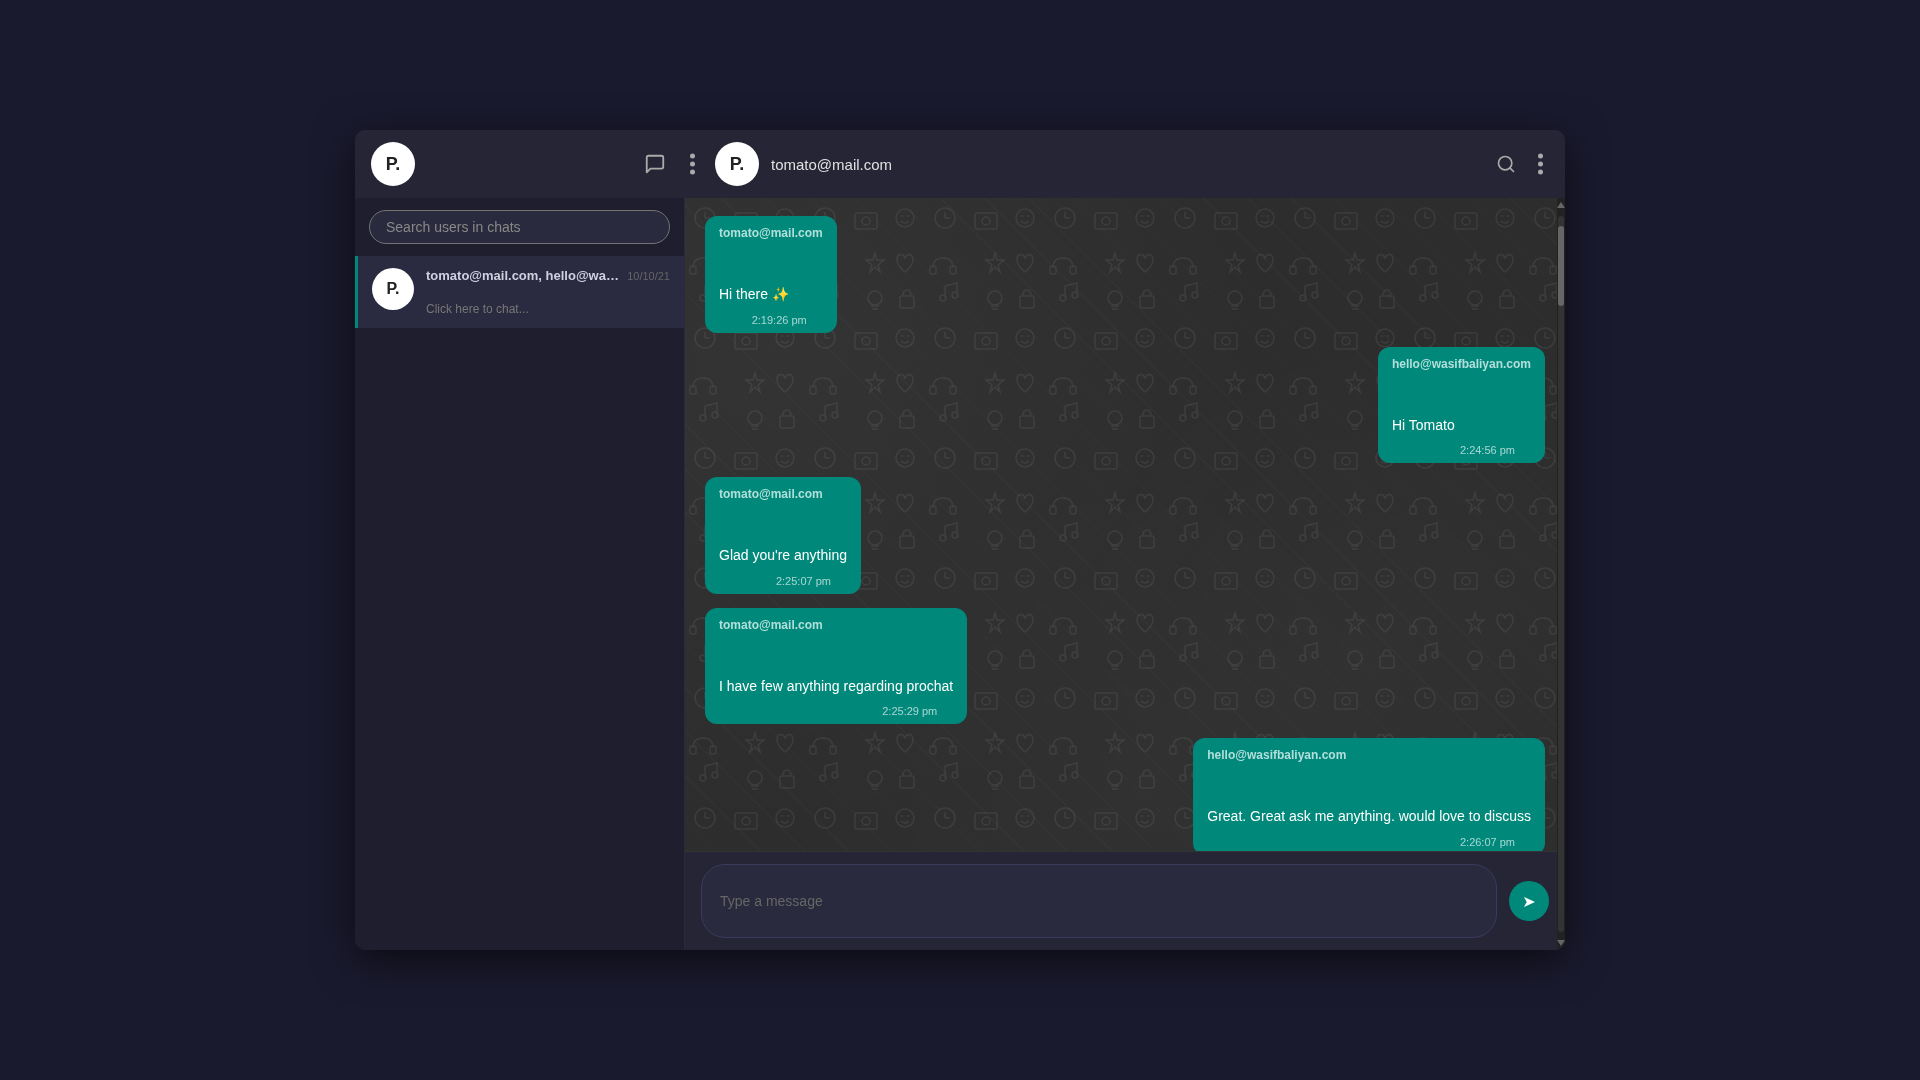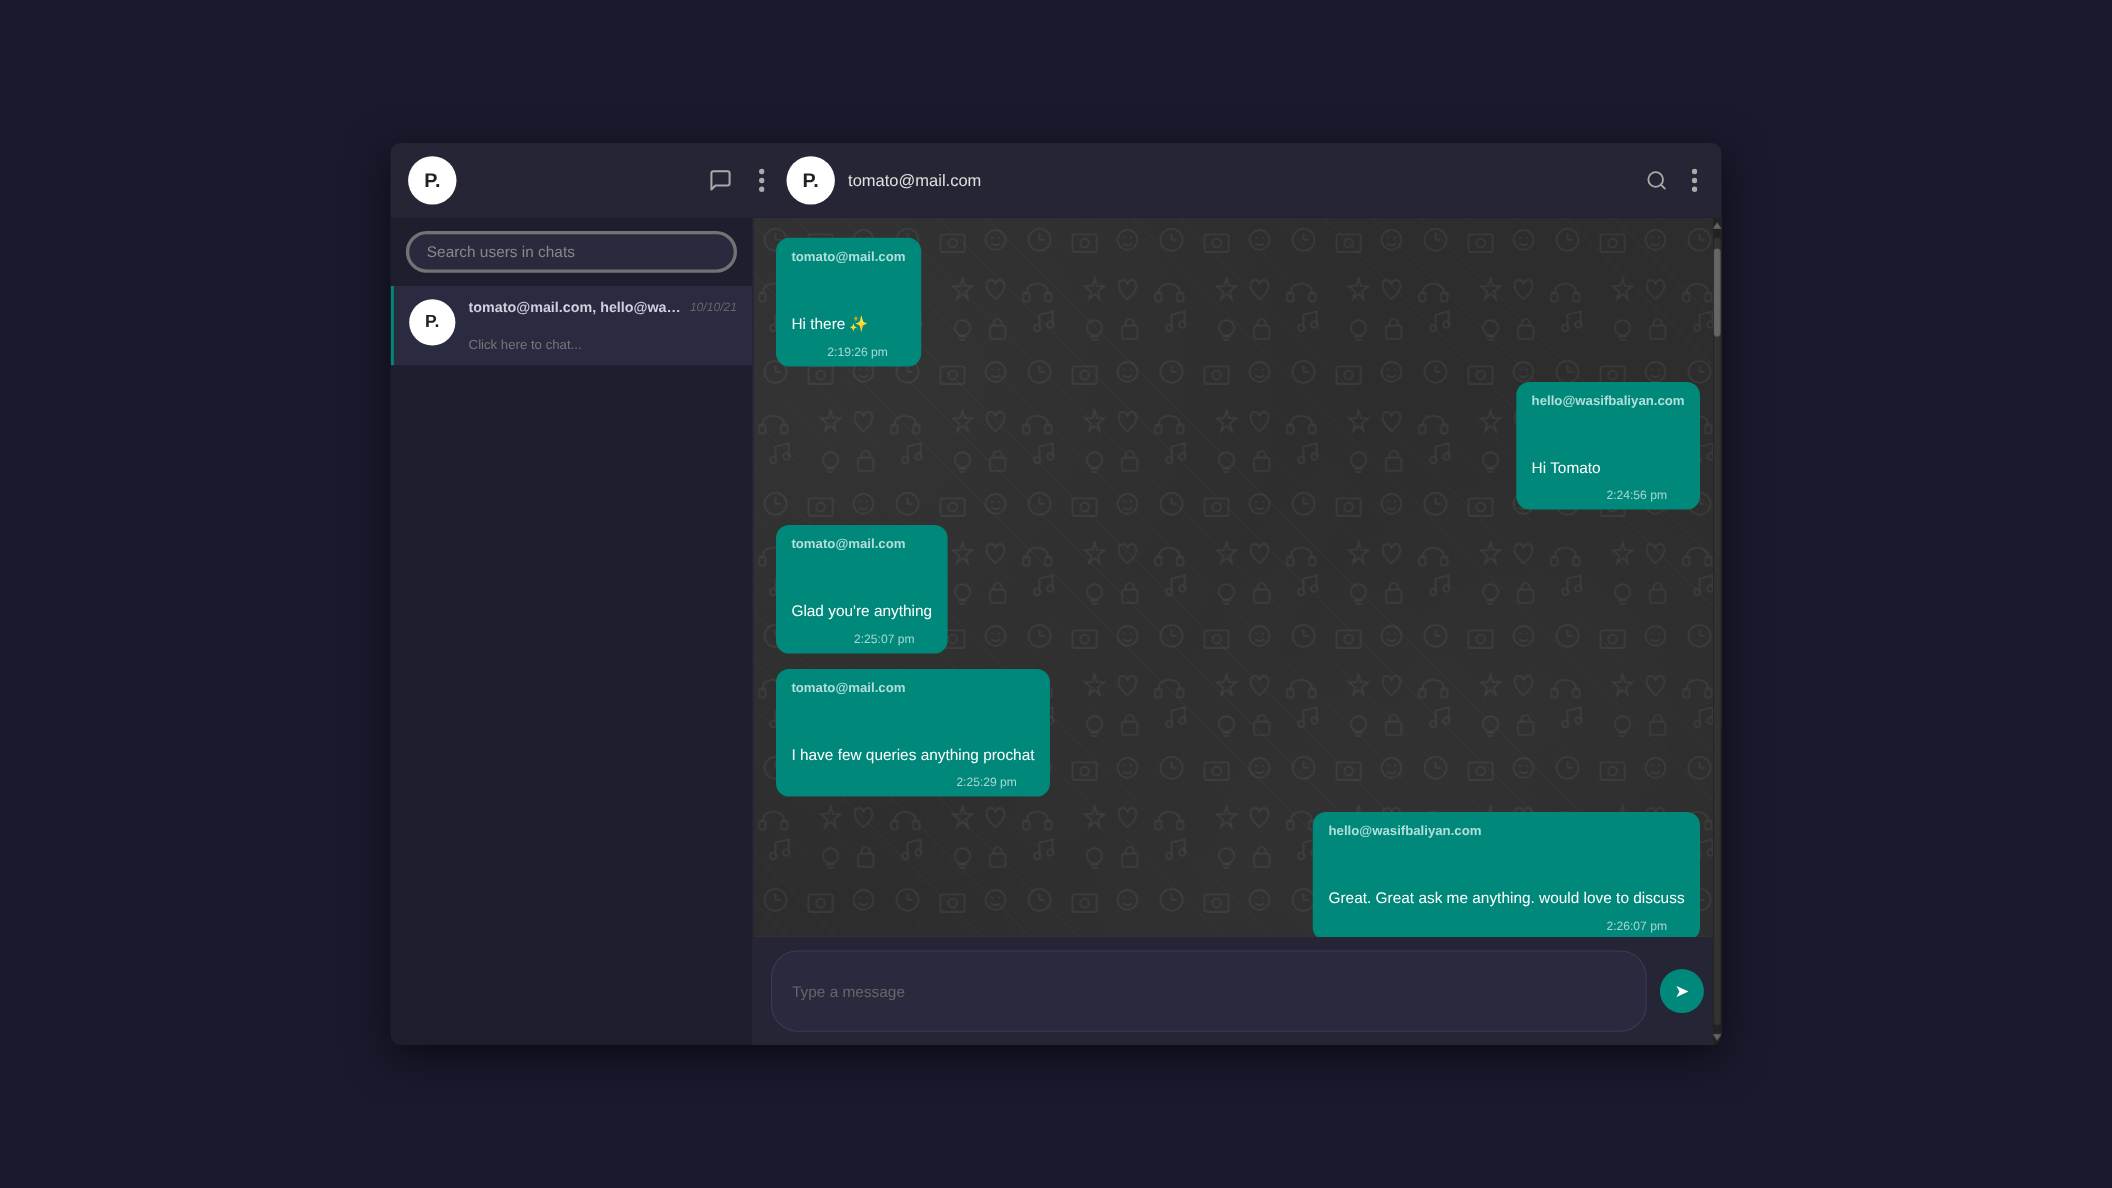--- a/index.html
+++ b/index.html
@@ -107,21 +107,21 @@
       width: 330px;
       background: #1e1e2e;
       display: flex;
       flex-direction: column;
       flex-shrink: 0;
       border-right: 1px solid #2a2a3e;
     }
     .search-bar {
       margin: 12px 14px;
       background: #2a2a3e;
-      border: 3px solid #737373;
+      border: 1px solid #737373;
       border-radius: 20px;
       padding: 8px 16px;
       color: #7dd3fc;
       font-size: 14px;
       outline: none;
       width: calc(100% - 28px);
     }
     .search-bar::placeholder { color: #888; }
 
     .chat-list {
@@ -172,21 +172,20 @@
       font-size: 12px;
       color: #777;
       margin-top: 19px;
     }
     .chat-date {
       font-size: 11px;
       color: #666;
       flex-shrink: 0;
       margin-left: 6px;
       margin-top: 2px;
-      font-style: italic;
     }
 
     
     .chat-area {
       flex: 1;
       display: flex;
       flex-direction: column;
       background: #2a2a2a;
       position: relative;
       overflow: hidden;
@@ -470,21 +469,21 @@
         </div>
 
         <div class="message-bubble left">
           <div class="message-sender">tomato@mail.com</div>
           <div class="message-text">Glad you're anything</div>
           <span class="message-time">2:25:07 pm</span>
         </div>
 
         <div class="message-bubble left">
           <div class="message-sender">tomato@mail.com</div>
-          <div class="message-text">I have few queries anything prochat</div>
+          <div class="message-text">I have few anything regarding prochat</div>
           <span class="message-time">2:25:29 pm</span>
         </div>
 
         <div class="message-bubble right">
           <div class="message-sender">hello@wasifbaliyan.com</div>
           <div class="message-text">Great. Great ask me anything. would love to discuss</div>
           <span class="message-time">2:26:07 pm</span>
         </div>
       </div>
 

